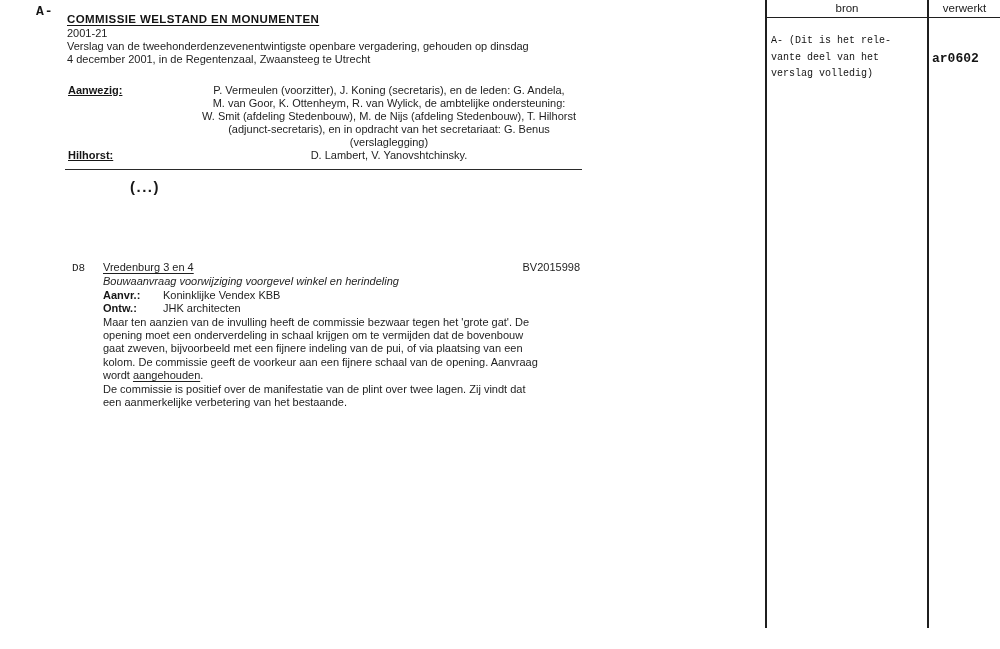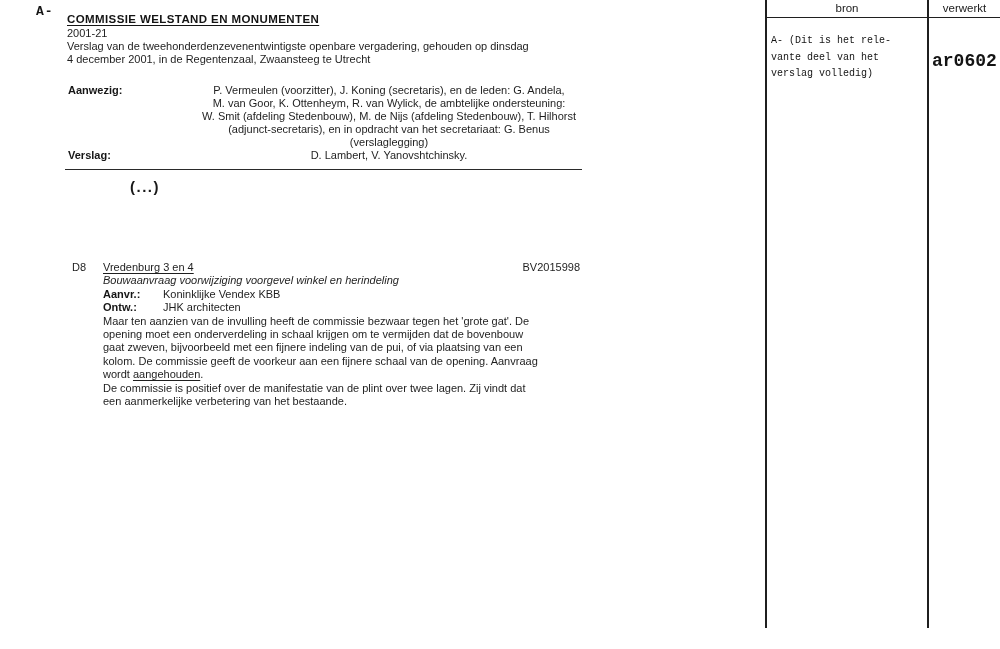--- a/index.html
+++ b/index.html
@@ -26,33 +26,33 @@
     font-weight:bold;font-size:11.5px;letter-spacing:0.4px;
     text-decoration:underline;text-underline-offset:2px;
     color:#141414;
   }
   .doc-num{margin-top:1px;}
   .doc-intro{margin-top:0;}
 
   
   .attendance{position:absolute;left:68px;top:84px;width:540px;font-size:11px;line-height:13px;}
   .att-row{display:flex;}
-  .att-label{width:102px;font-weight:bold;flex:0 0 auto;color:#161616;}
+  .att-label{width:102px;font-weight:bold;flex:0 0 auto;color:#161616;text-decoration:underline;}
   .att-value{flex:1;text-align:center;}
 
   
   .divider{position:absolute;left:65px;top:169px;width:517px;height:0;border-top:1.6px solid #2a2a2a;}
 
   
   .ellipsis{position:absolute;left:130px;top:178px;font-size:15px;font-weight:700;letter-spacing:1.5px;color:#181818;}
 
   
   .agenda{position:absolute;left:72px;top:221px;width:508px;font-size:11px;line-height:13.4px;}
   .ag-head{display:flex;align-items:baseline;}
-  .ag-code{width:31px;flex:0 0 auto;}
+  .ag-code{width:31px;flex:0 0 auto;font-family:Liberation Mono, monospace;}
   .ag-title{text-decoration:underline;text-underline-offset:2px;}
   .ag-case{margin-left:auto;margin-top:40px;}
   .ag-body{margin-left:31px;width:482px;}
   .ag-subject{font-style:italic;}
   .field-row{display:flex;}
   .f-label{width:60px;flex:0 0 auto;font-weight:bold;color:#161616;}
   .u{text-decoration:underline;text-underline-offset:2px;}
 
   
   .vline{position:absolute;top:0;height:628px;width:2px;background:#1f1f1f;}
@@ -61,21 +61,21 @@
   .hline-header{position:absolute;left:765px;top:17px;width:235px;height:0;border-top:1.8px solid #1f1f1f;}
   .col-head{position:absolute;top:2px;font-size:11.5px;text-align:center;color:#1b1b1b;}
   .col-head.bron{left:767px;width:160px;}
   .col-head.verwerkt{left:929px;width:71px;}
   .note{
     position:absolute;left:771px;top:21px;width:156px;
     font-size:10px;line-height:16.5px;font-weight:normal;color:#141414;margin-top:12px;
   }
   .verwerkt-value{
     position:absolute;left:932px;top:51px;
-    font-size:18px;font-weight:bold;color:#141414;
+    font-size:13px;font-weight:bold;color:#141414;
   }
 </style>
 </head>
 <body>
 
 <div class="page">
 
   <div class="mark-a mono">A-</div>
 
   <div class="doc-head">
@@ -88,21 +88,21 @@
   <div class="attendance">
     <div class="att-row">
       <div class="att-label">Aanwezig:</div>
       <div class="att-value pre">P. Vermeulen (voorzitter), J. Koning (secretaris), en de leden: G. Andela,
 M. van Goor, K. Ottenheym, R. van Wylick, de ambtelijke ondersteuning:
 W. Smit (afdeling Stedenbouw), M. de Nijs (afdeling Stedenbouw), T. Hilhorst
 (adjunct-secretaris), en in opdracht van het secretariaat: G. Benus
 (verslaglegging)</div>
     </div>
     <div class="att-row">
-      <div class="att-label">Verslag:</div>
+      <div class="att-label">Hilhorst:</div>
       <div class="att-value pre">D. Lambert, V. Yanovshtchinsky.</div>
     </div>
   </div>
 
   <div class="divider"></div>
 
   <div class="ellipsis">(...)</div>
 
   <div class="agenda">
     <div class="ag-head">

